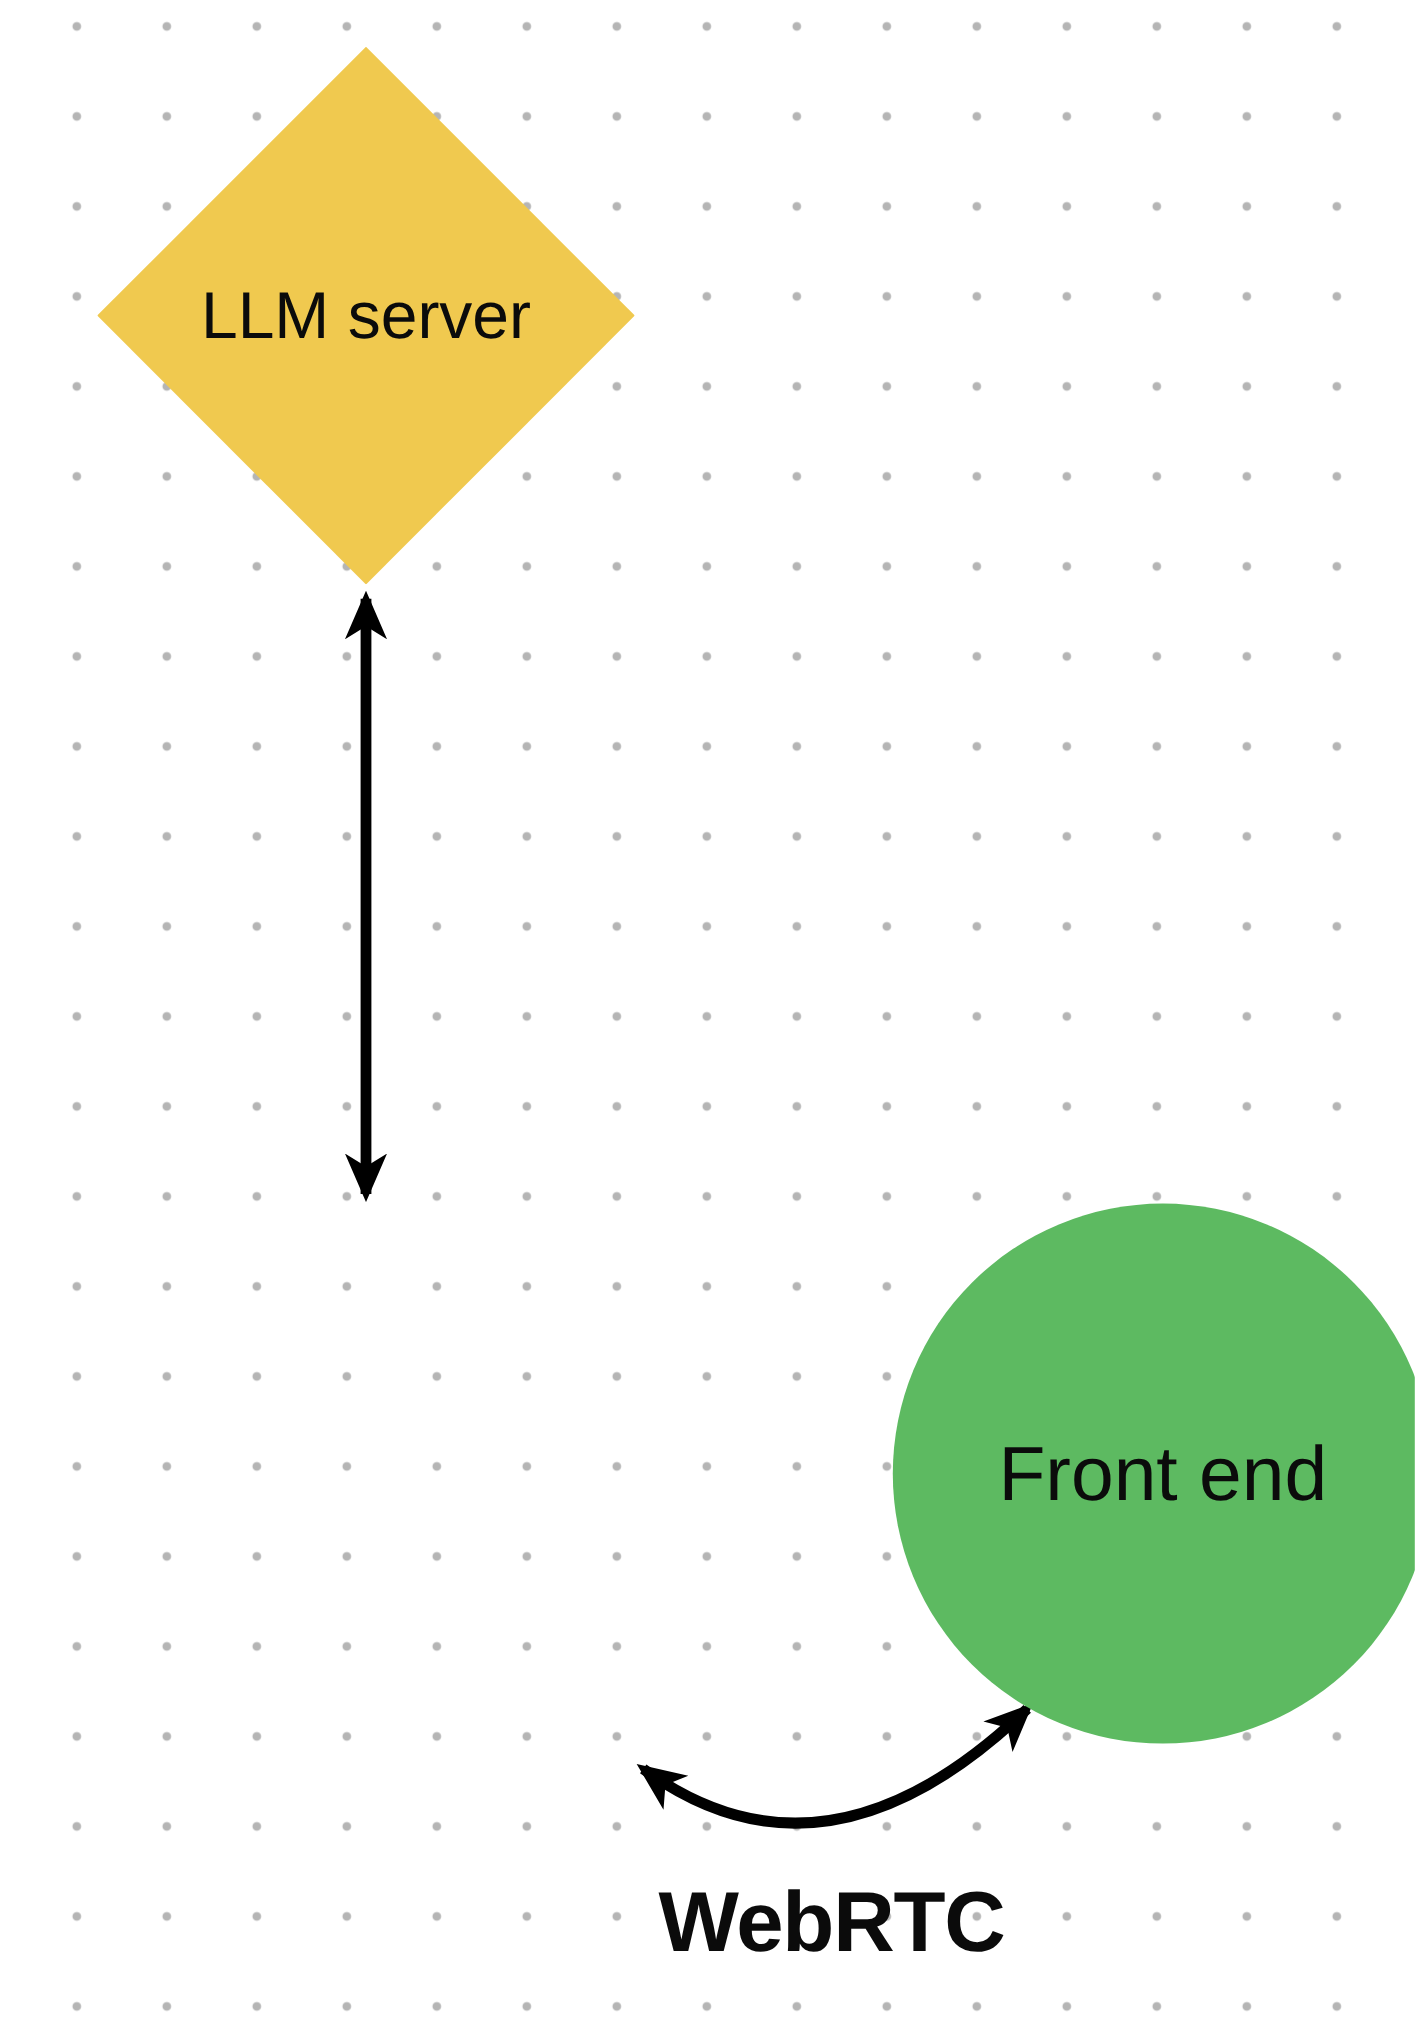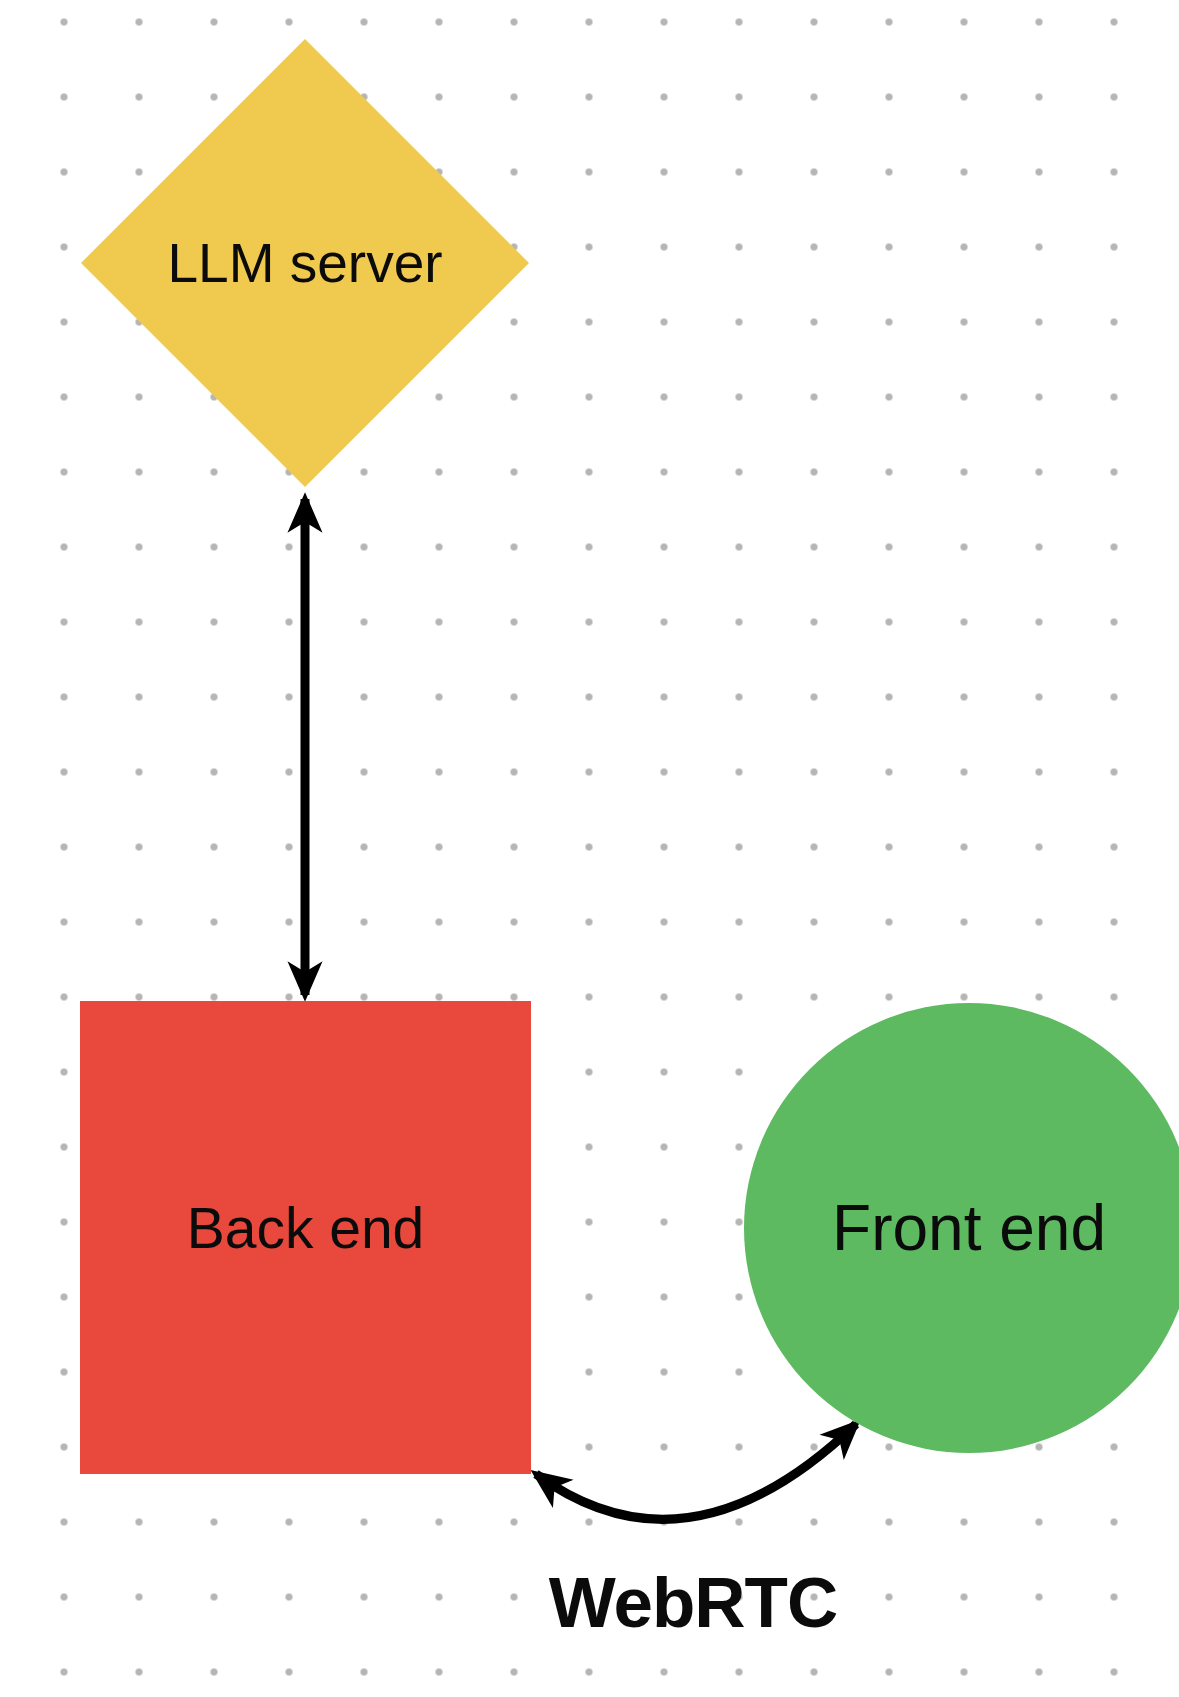--- a/index.html
+++ b/index.html
@@ -48,23 +48,20 @@
       </marker>
     </defs>
     <path class="edge-path" d="M 269 499 L 269 995" marker-start="url(#ah)" marker-end="url(#ah)" style="stroke: rgb(0, 0, 0);"></path>
     <path class="edge-path" d="M 500 1474 Q 652 1585 820 1424" marker-start="url(#ah)" marker-end="url(#ah)" style="stroke: rgb(0, 0, 0);"></path>
   </svg>
 
   <div class="node node-diamond" style="background-color: rgb(240, 201, 79);">
     <span class="node-label">LLM server</span>
   </div>
 
-  <div class="node node-square" style="background-color: rgb(232, 73, 60);">
-    <span class="node-label">Back end</span>
-  </div>
 
   <div class="node node-circle" style="background-color: rgb(93, 186, 97); justify-content: center;">
     <span class="node-label">Front end</span>
   </div>
 
 
   <div class="edge-label edge-label-webrtc">WebRTC</div>
 
 </div>
 

